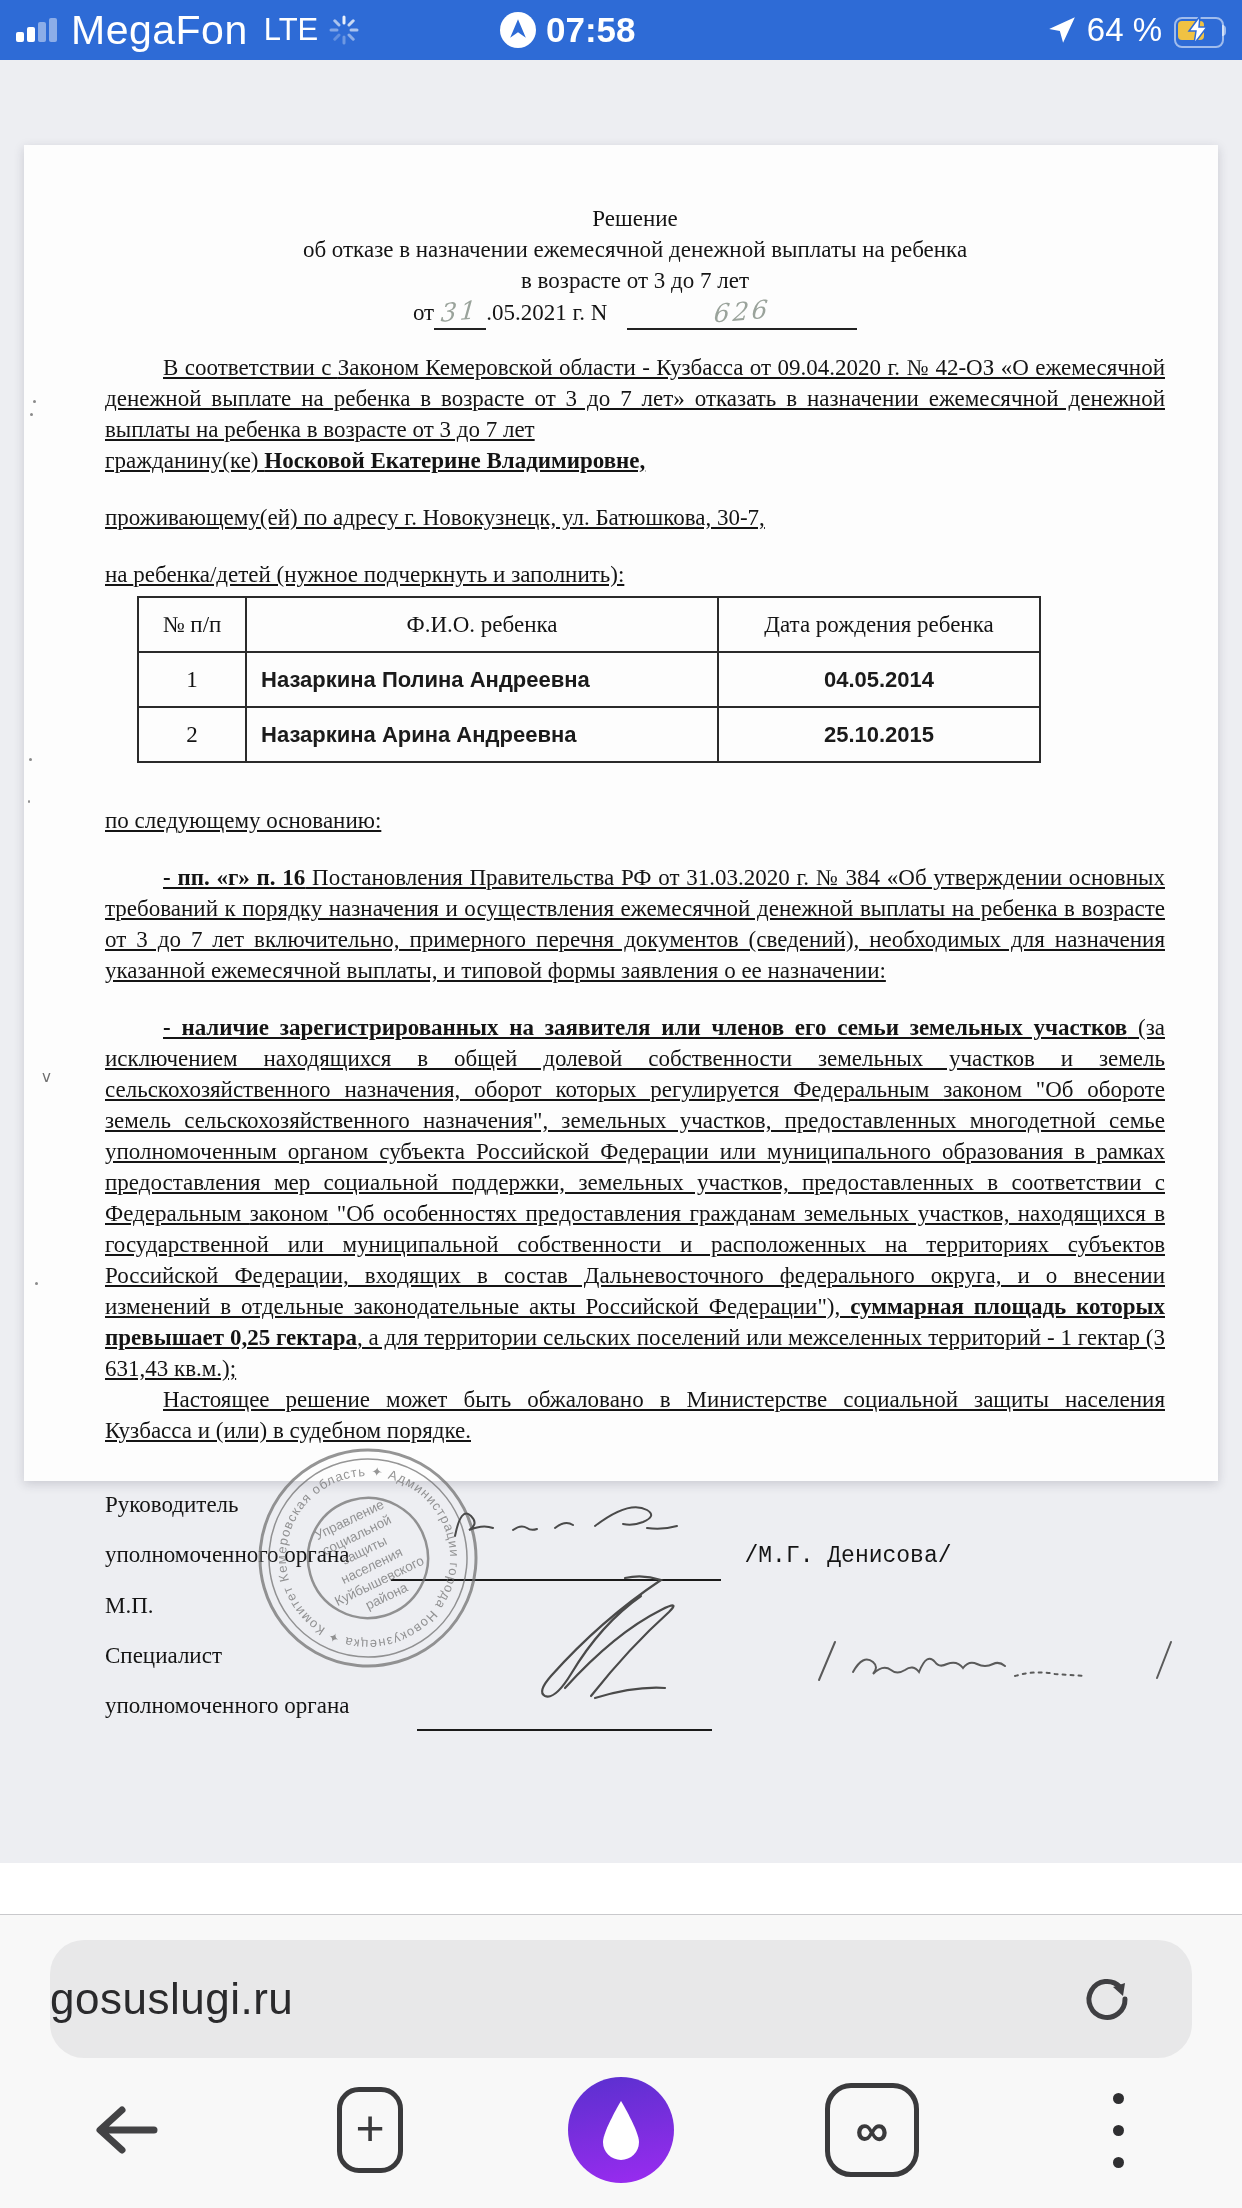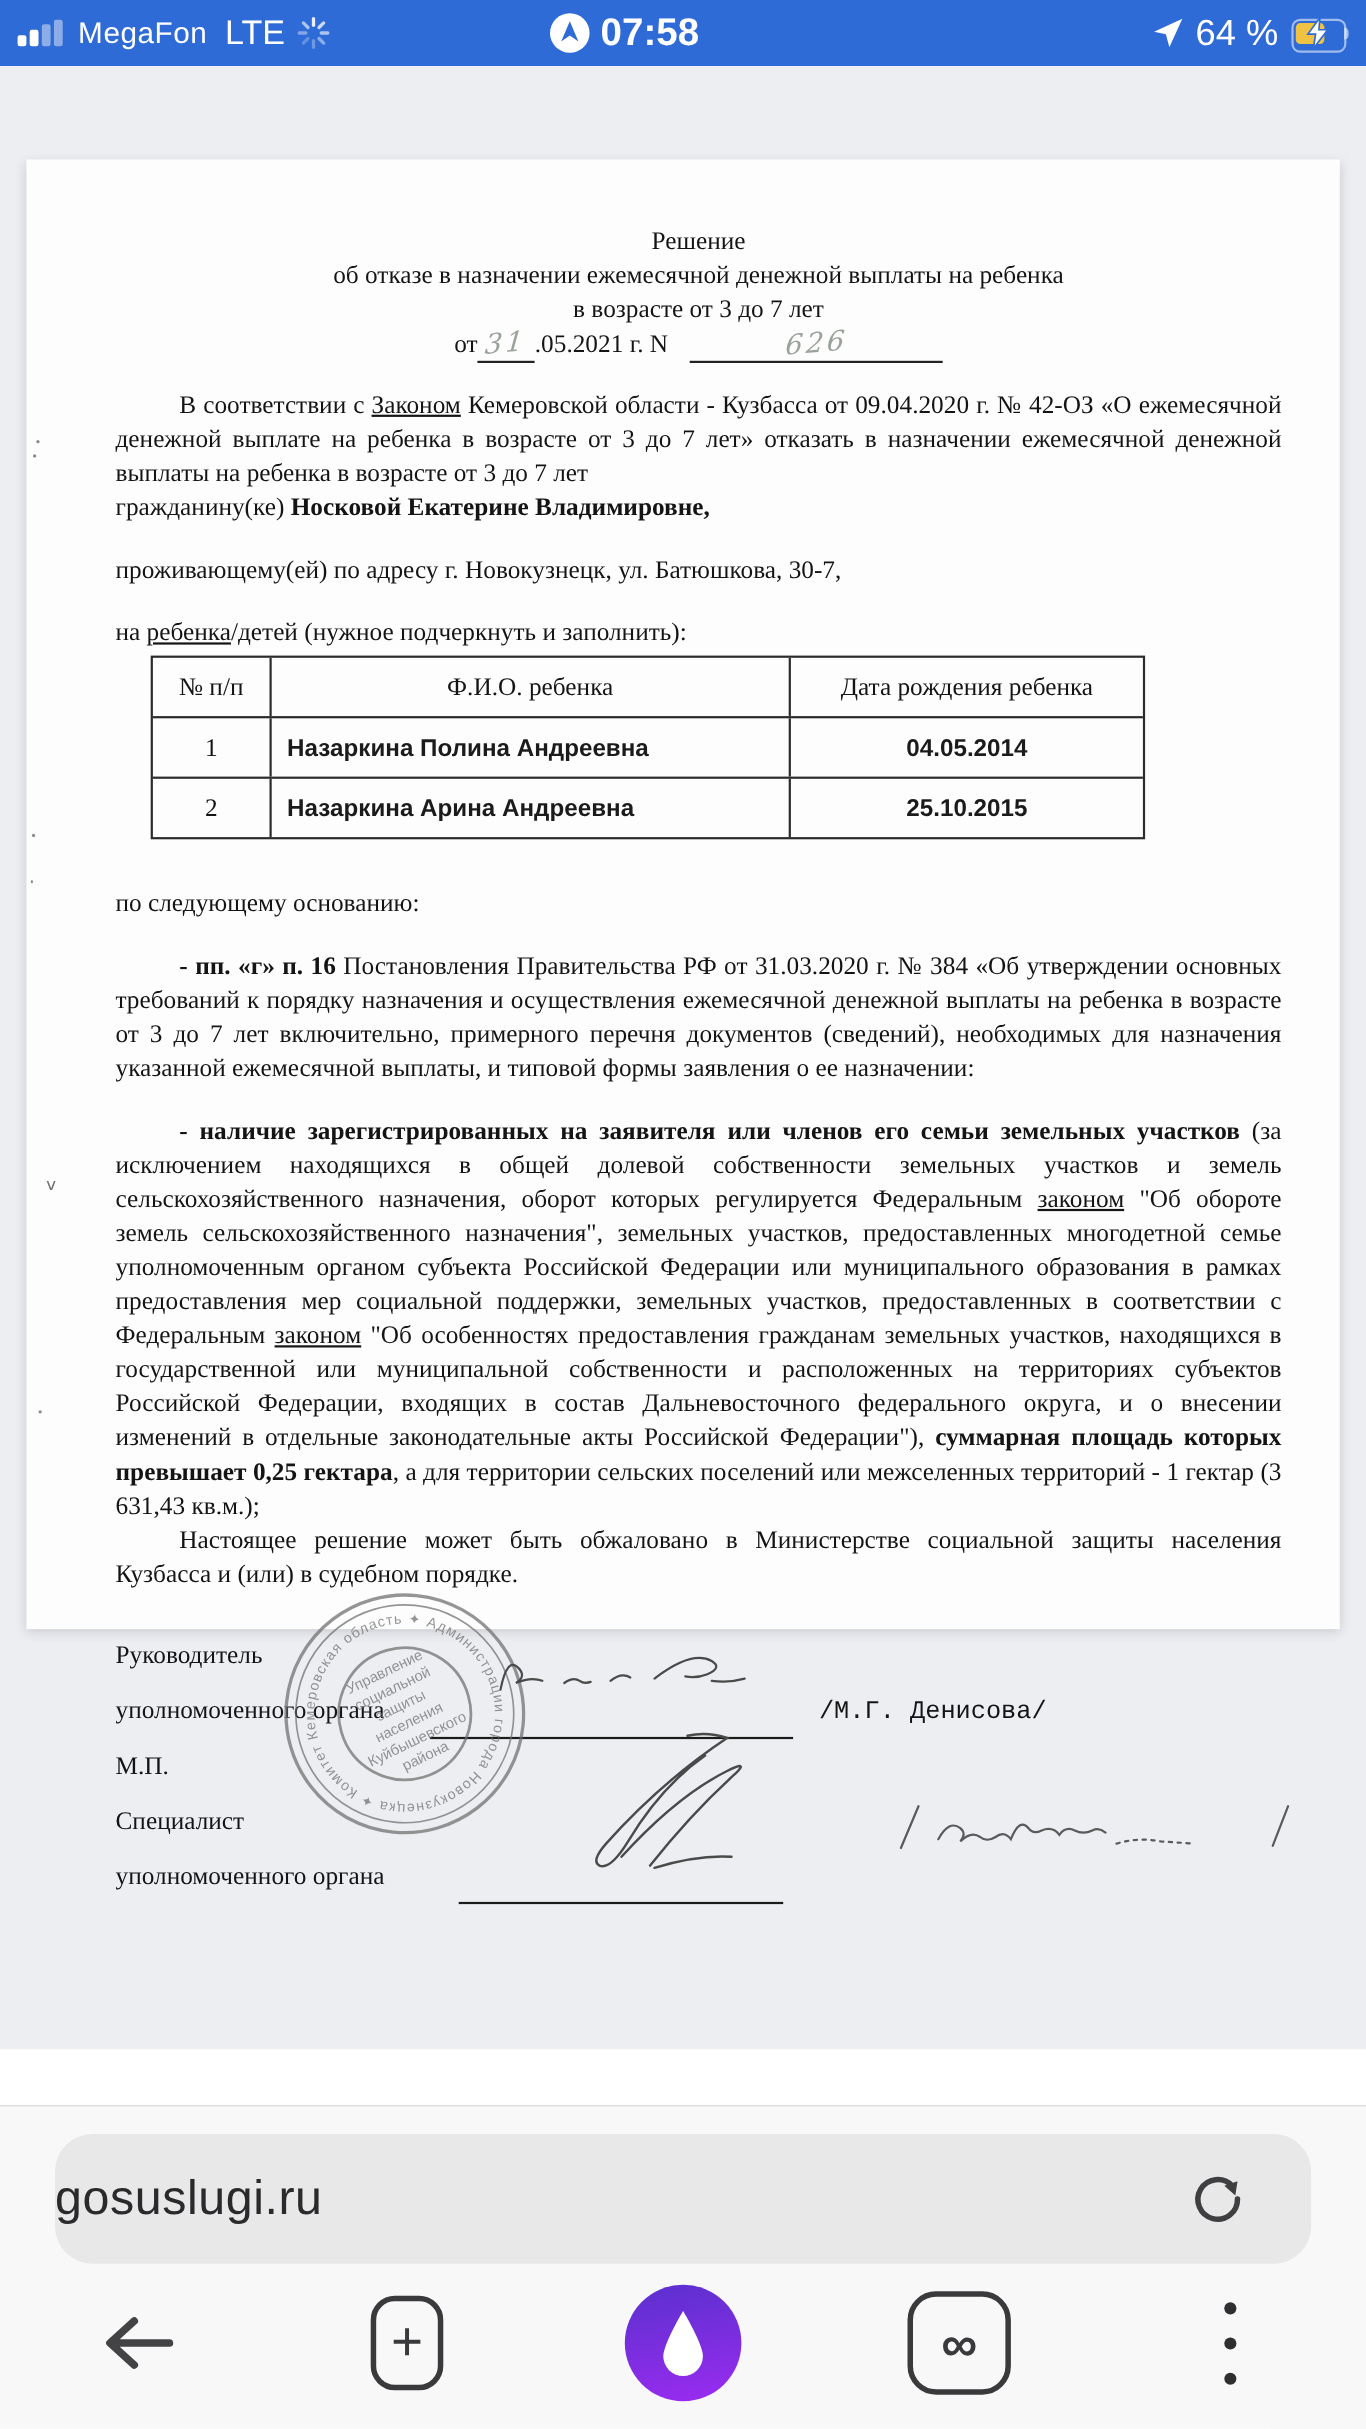--- a/index.html
+++ b/index.html
@@ -13,21 +13,21 @@
     position:absolute;left:0;top:0;width:1242px;height:60px;background:#2e6bd6;
     color:#fff;display:flex;align-items:center;
   }
   .sb-left{position:absolute;left:16px;top:0;height:60px;display:flex;align-items:center;gap:10px;}
   .sig-bars{display:flex;align-items:flex-end;gap:3px;height:24px;margin-right:4px;}
   .sig-bars i{display:block;width:8px;border-radius:2px;background:#fff;}
   .sig-bars i:nth-child(1){height:10px;}
   .sig-bars i:nth-child(2){height:15px;}
   .sig-bars i:nth-child(3){height:20px;opacity:.45;}
   .sig-bars i:nth-child(4){height:24px;opacity:.45;}
-  .sb-carrier{font-size:27px;font-weight:400;letter-spacing:.5px;}
+  .sb-carrier{font-size:41px;font-weight:400;letter-spacing:.5px;}
   .sb-network{font-size:31px;font-weight:400;margin-left:6px;}
   .sb-center{position:absolute;left:500px;top:0;height:60px;display:flex;align-items:center;gap:10px;}
   .nav-circle{width:36px;height:36px;border-radius:50%;background:#fff;position:relative;}
   .nav-circle i{position:absolute;inset:4px;background:#2e6bd6;
     clip-path:polygon(50% 12%,78% 78%,50% 58%,22% 78%);}
   .sb-time{font-size:35px;font-weight:700;}
   .sb-right{position:absolute;right:16px;top:0;height:60px;display:flex;align-items:center;gap:10px;}
   .sb-batt-text{font-size:33px;}
   .battery{position:relative;width:52px;height:27px;margin-left:2px;}
   .batt-body{position:absolute;left:0;top:0;width:46px;height:27px;border:2.5px solid rgba(255,255,255,.55);border-radius:8px;}
@@ -44,21 +44,21 @@
     font-family:"Liberation Serif","DejaVu Serif",serif;color:#141414;
     font-size:23px;line-height:31px;
   }
   .doc-title{text-align:center;margin-bottom:22px;}
   .doc-title div{white-space:nowrap;}
   .hw{
     font-family:"DejaVu Serif",serif;font-style:italic;color:#9aa39b;
     display:inline-block;transform:rotate(-5deg) skewX(-10deg);font-size:25px;letter-spacing:3px;
   }
   .blank-line{display:inline-block;border-bottom:2px solid #222;text-align:center;}
-  .para{text-align:justify;}
+  .para{text-align:justify;text-decoration:underline;}
   .mb-sm{margin-bottom:26px;}
   .mb-xs{margin-bottom:6px;}
   .underl{text-decoration:underline;}
   b{font-weight:700;}
   
   .doc-table{width:900px;margin-left:32px;margin-top:4px;margin-bottom:42px;
     border:2.5px solid #2b2b2b;border-collapse:collapse;}
   .doc-table .tr{display:grid;grid-template-columns:108px 472px 1fr;border-bottom:2.5px solid #2b2b2b;}
   .doc-table .tr:last-child{border-bottom:none;}
   .doc-table .td{border-right:2px solid #2b2b2b;display:flex;align-items:center;justify-content:center;

